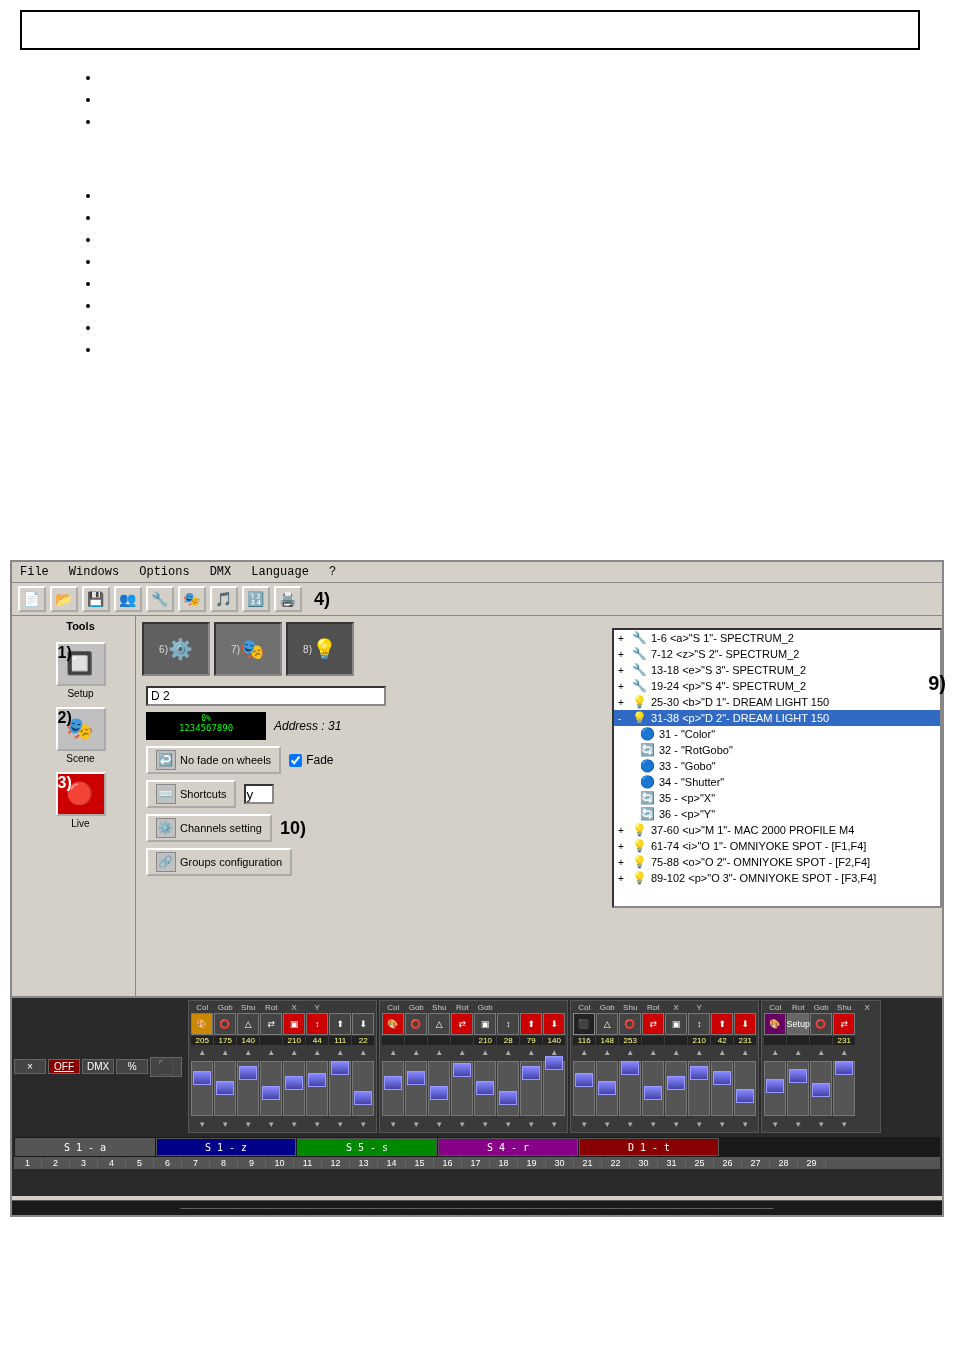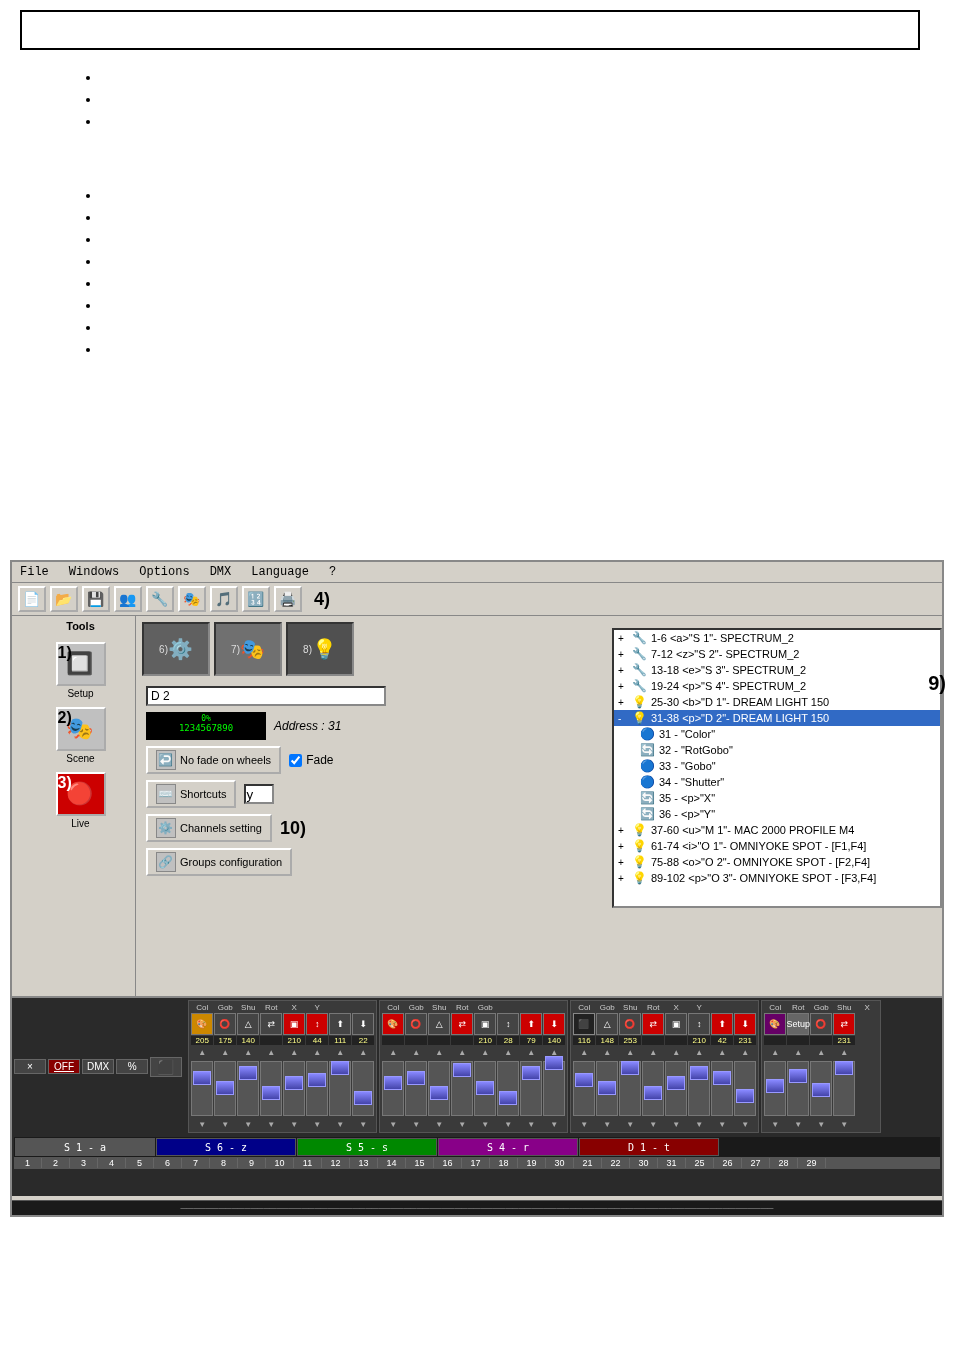--- a/index.html
+++ b/index.html
@@ -832,21 +832,21 @@
           <div class="ch-arrow">▼</div>
           <div class="ch-arrow">▼</div>
           <div class="ch-arrow">▼</div>
         </div>
       </div>
 
     </div>
 
     <div class="scene-labels-row" style="margin-top:4px;">
       <div class="scene-label s1">S 1 - a</div>
-      <div class="scene-label s2">S 6 - z</div>
+      <div class="scene-label s2">S 1 - z</div>
       <div class="scene-label s3">S 5 - s</div>
       <div class="scene-label s4">S 4 - r</div>
       <div class="scene-label d1">D 1 - t</div>
     </div>
 
     <div class="ch-numbers-row">
       <div class="ch-num">1</div>
       <div class="ch-num">2</div>
       <div class="ch-num">3</div>
       <div class="ch-num">4</div>

